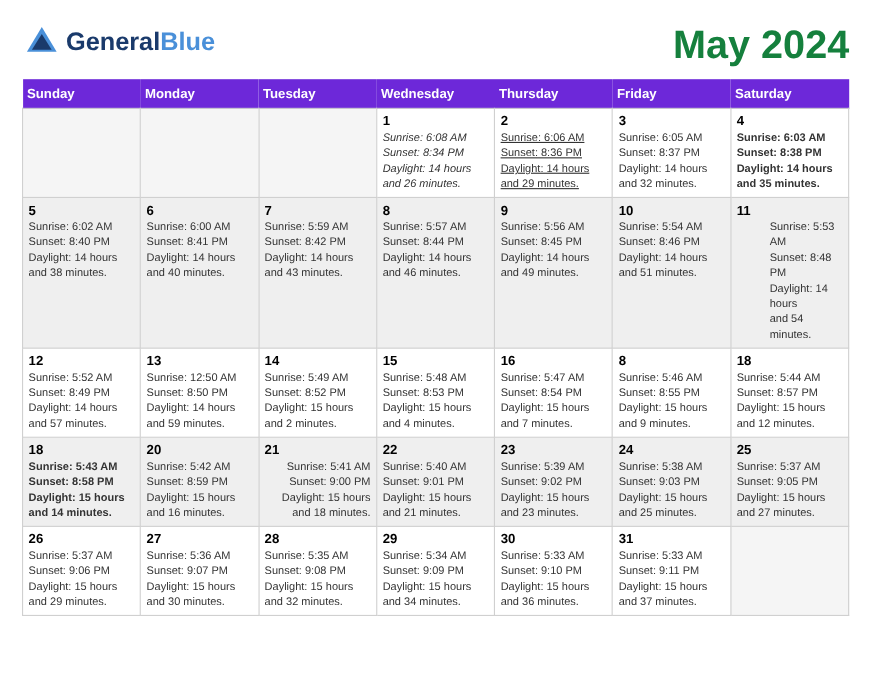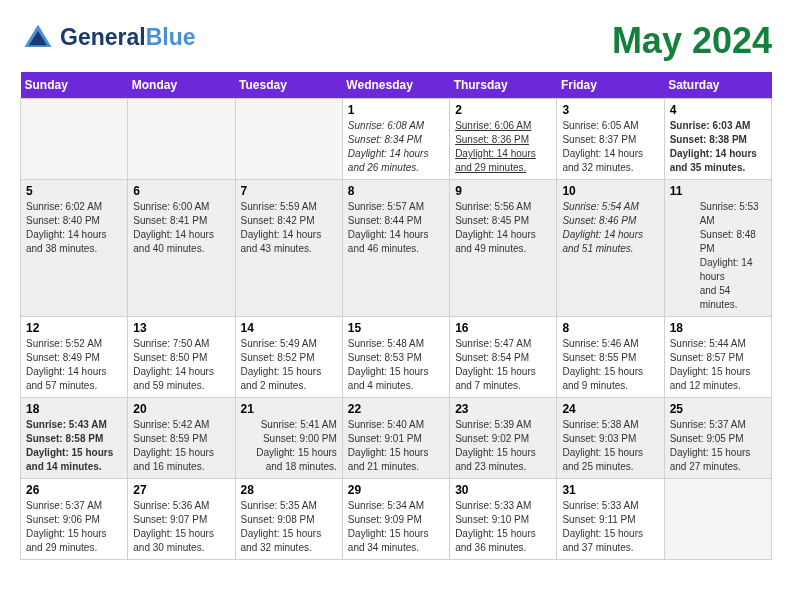--- a/index.html
+++ b/index.html
@@ -185,21 +185,21 @@
         </td>
         <td>
           <span class="day-num">9</span>
           <div class="day-info" style="white-space: pre-line;">Sunrise: 5:56 AM
 Sunset: 8:45 PM
 Daylight: 14 hours
 and 49 minutes.</div>
         </td>
         <td>
           <span class="day-num">10</span>
-          <div class="day-info" style="white-space: pre-line; font-style: italic;">Sunrise: 5:54 AM
+          <div class="day-info" style="white-space: pre-line;">Sunrise: 5:54 AM
 Sunset: 8:46 PM
 Daylight: 14 hours
 and 51 minutes.</div>
         </td>
         <td>
           <span class="day-num">11</span>
           <div class="day-info" style="white-space: pre-line; margin-left: 30px;">Sunrise: 5:53 AM
 Sunset: 8:48 PM
 Daylight: 14 hours
 and 54 minutes.</div>
@@ -208,21 +208,21 @@
       <tr>
         <td>
           <span class="day-num">12</span>
           <div class="day-info" style="white-space: pre-line;">Sunrise: 5:52 AM
 Sunset: 8:49 PM
 Daylight: 14 hours
 and 57 minutes.</div>
         </td>
         <td>
           <span class="day-num">13</span>
-          <div class="day-info" style="white-space: pre-line;">Sunrise: 7:50 AM
+          <div class="day-info" style="white-space: pre-line;">Sunrise: 12:50 AM
 Sunset: 8:50 PM
 Daylight: 14 hours
 and 59 minutes.</div>
         </td>
         <td>
           <span class="day-num">14</span>
           <div class="day-info" style="white-space: pre-line;">Sunrise: 5:49 AM
 Sunset: 8:52 PM
 Daylight: 15 hours
 and 2 minutes.</div>

